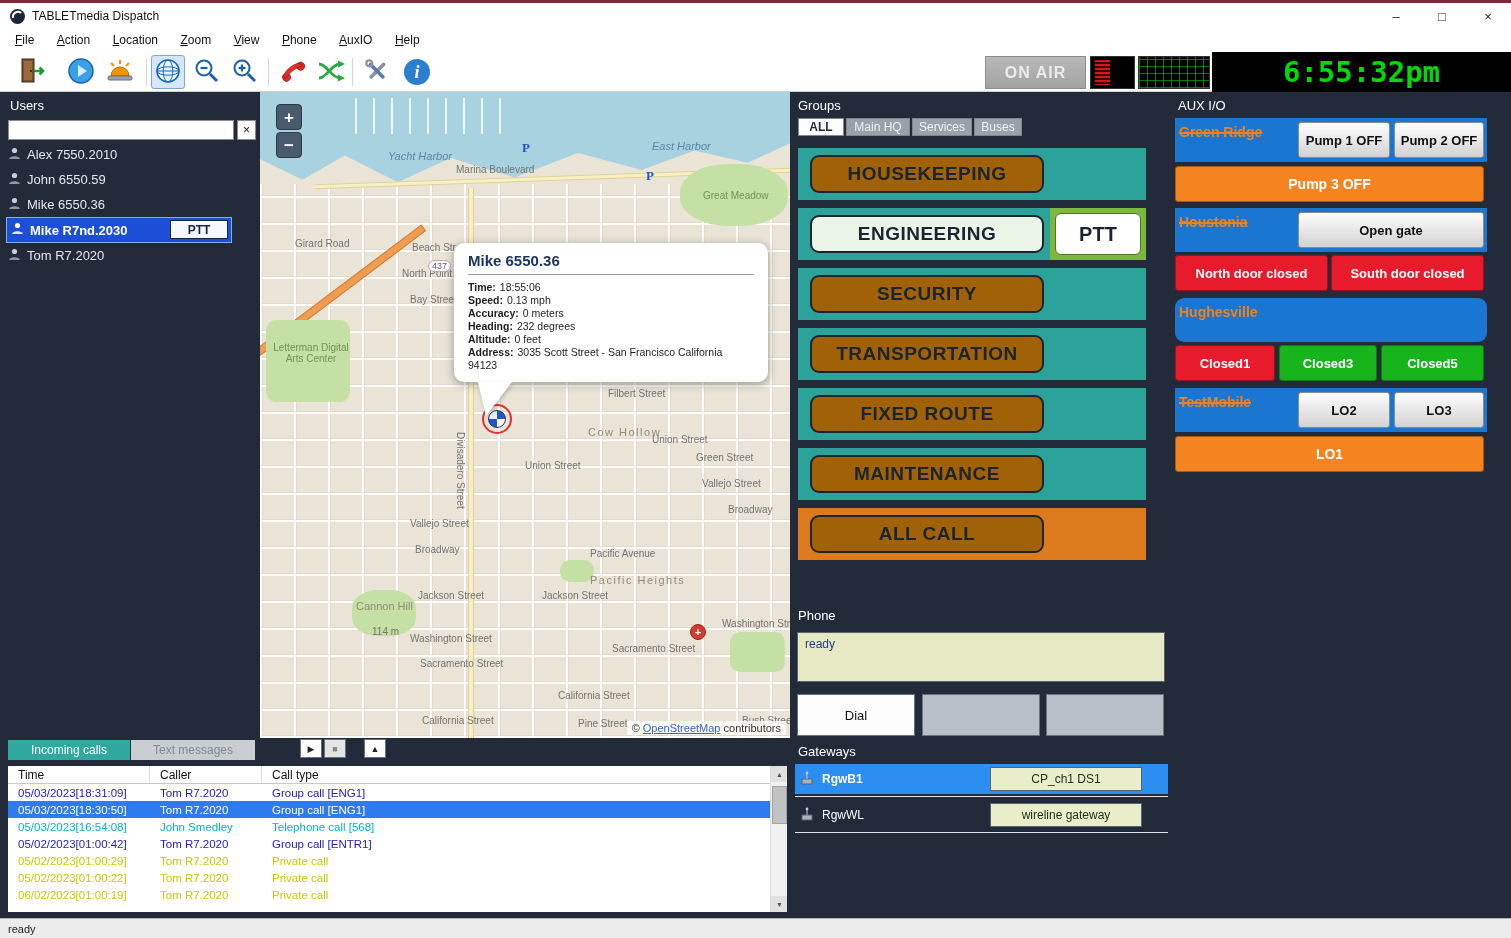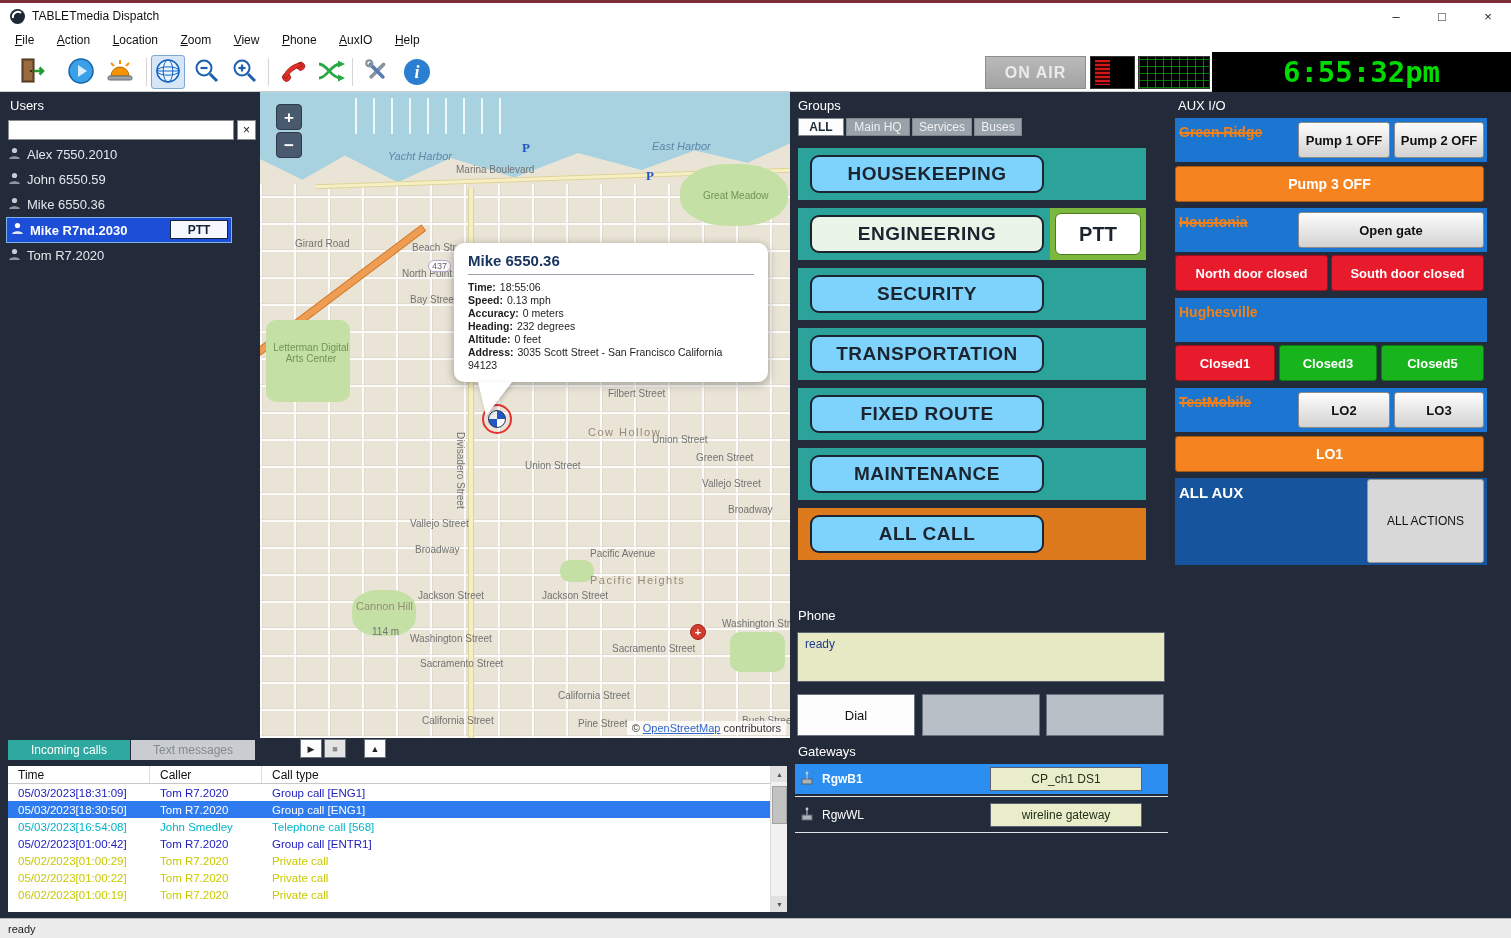--- a/index.html
+++ b/index.html
@@ -85,21 +85,21 @@
   .map-attr a { color:#3366cc; text-decoration:underline; }
 
   
   .groups-panel { position:absolute; left:790px; top:92px; width:382px; height:510px; background:#232b3a; }
   .groups-title { position:absolute; left:8px; top:6px; }
   .gtab { position:absolute; top:26px; height:18px; font-size:12px; display:flex; align-items:center; justify-content:center; border:1px solid #7e868d; }
   .gtab.active { background:#fdfdfd; color:#1d2a38; font-weight:bold; }
   .gtab.inactive { background:#9aa2a9; color:#eef0f2; }
   .grp-band { position:absolute; left:8px; width:348px; height:52px; background:#2ba39b; }
   .grp-band.allcall { background:#dd7a1e; }
-  .grp-btn { position:absolute; left:12px; top:7px; width:234px; height:38px; background:#7dd3fc; border:2px solid #1c2430; border-radius:9px; color:#1c2430; font-size:19px; font-weight:bold; display:flex; align-items:center; justify-content:center; letter-spacing:.5px; }
+  .grp-btn { position:absolute; left:12px; top:7px; width:234px; height:38px; background:#a16207; border:2px solid #1c2430; border-radius:9px; color:#1c2430; font-size:19px; font-weight:bold; display:flex; align-items:center; justify-content:center; letter-spacing:.5px; }
   .grp-btn.eng { background:#eaf5e8; }
   .ptt-zone { position:absolute; left:252px; top:0; width:96px; height:52px; background:#7cb83d; display:flex; align-items:center; justify-content:center; }
   .ptt-big { width:86px; height:42px; background:#fff; border:1px solid #4c7a1e; border-radius:6px; color:#1c2430; font-size:20px; font-weight:bold; display:flex; align-items:center; justify-content:center; }
 
   
   .phone-panel { position:absolute; left:790px; top:602px; width:382px; height:136px; background:#232b3a; }
   .phone-title { position:absolute; left:8px; top:6px; }
   .phone-ready { position:absolute; left:7px; top:30px; width:368px; height:50px; background:#e6e9c4; border:1px solid #5a6270; color:#223a8c; font-size:12px; padding:4px 7px; }
   .phone-btn { position:absolute; top:92px; width:118px; height:42px; border:1px solid #6a7280; font-size:13px; color:#111; display:flex; align-items:center; justify-content:center; }
   .phone-btn.dial { left:7px; background:#fdfdfd; }
@@ -470,38 +470,34 @@
     </div>
     <button class="aux-btn orange" style="left:3px;top:74px;width:309px;height:36px;">Pump 3 OFF</button>
 
     <div class="aux-sec" style="top:116px;height:44px;">
       <span class="aux-name struck">Houstonia</span>
       <button class="aux-btn gray" style="left:123px;top:4px;width:186px;height:36px;">Open gate</button>
     </div>
     <button class="aux-btn red" style="left:3px;top:163px;width:153px;height:36px;">North door closed</button>
     <button class="aux-btn red" style="left:159px;top:163px;width:153px;height:36px;">South door closed</button>
 
-    <div class="aux-sec" style="top:206px;height:44px;">
+    <div class="aux-sec" style="top:206px;height:44px;border-radius:9px;">
       <span class="aux-name">Hughesville</span>
     </div>
     <button class="aux-btn red" style="left:3px;top:253px;width:100px;height:36px;">Closed1</button>
     <button class="aux-btn green" style="left:107px;top:253px;width:98px;height:36px;">Closed3</button>
     <button class="aux-btn green" style="left:209px;top:253px;width:103px;height:36px;">Closed5</button>
 
     <div class="aux-sec" style="top:296px;height:44px;">
       <span class="aux-name struck">TestMobile</span>
       <button class="aux-btn gray" style="left:123px;top:4px;width:92px;height:36px;">LO2</button>
       <button class="aux-btn gray" style="left:219px;top:4px;width:90px;height:36px;">LO3</button>
     </div>
     <button class="aux-btn orange" style="left:3px;top:344px;width:309px;height:36px;">LO1</button>
 
-    <div class="aux-sec dark" style="top:386px;height:87px;">
-      <span class="aux-name white">ALL AUX</span>
-      <button class="aux-btn lightgray" style="left:192px;top:1px;width:117px;height:84px;">ALL ACTIONS</button>
-    </div>
   </div>
 
   <div class="calls-panel">
     <div class="ctab active">Incoming calls</div>
     <div class="ctab inactive">Text messages</div>
     <button class="player-btn play">▶</button>
     <button class="player-btn stop">■</button>
     <button class="player-btn up">▲</button>
 
     <div class="calls-table">

